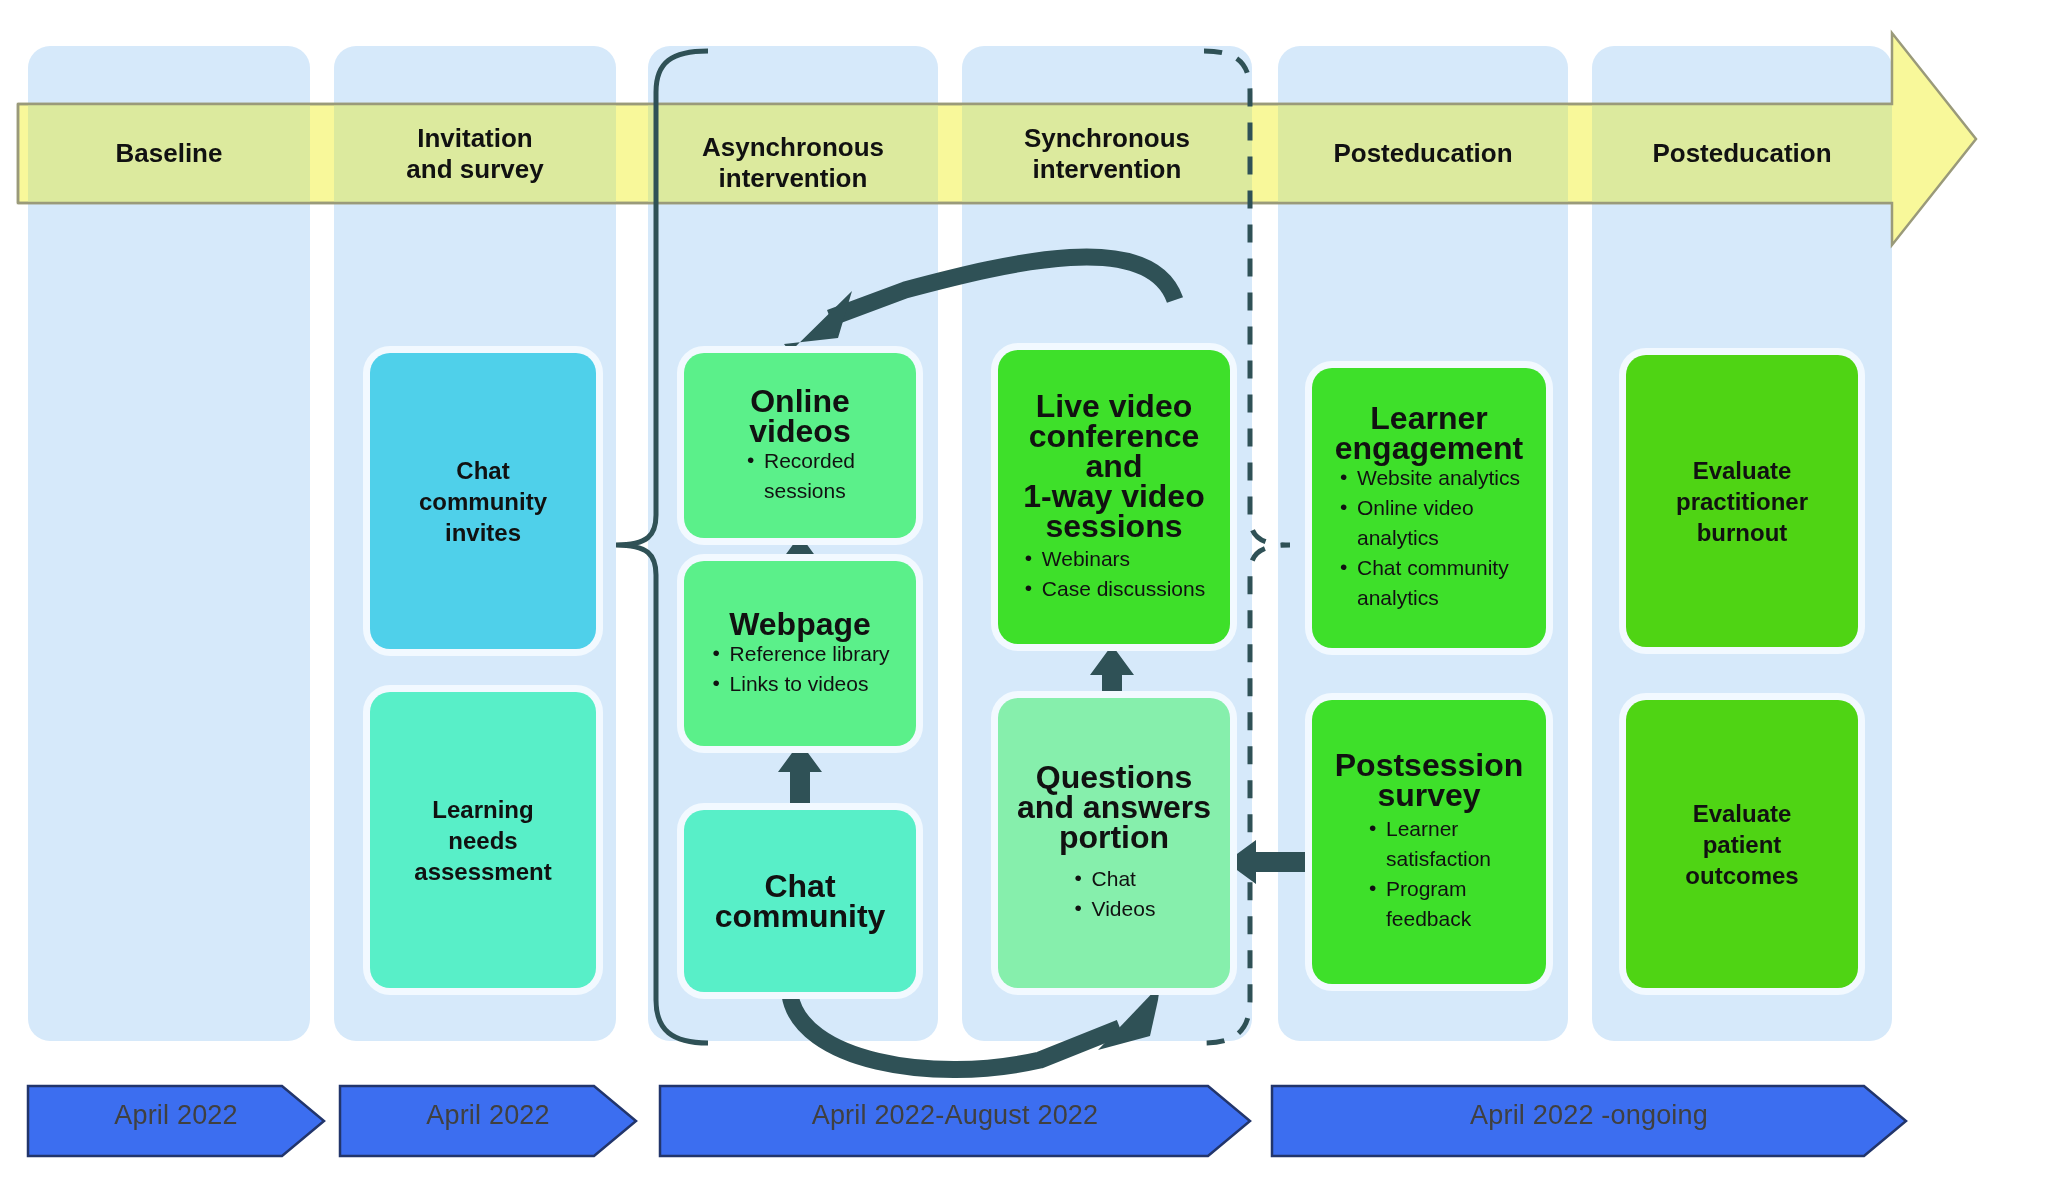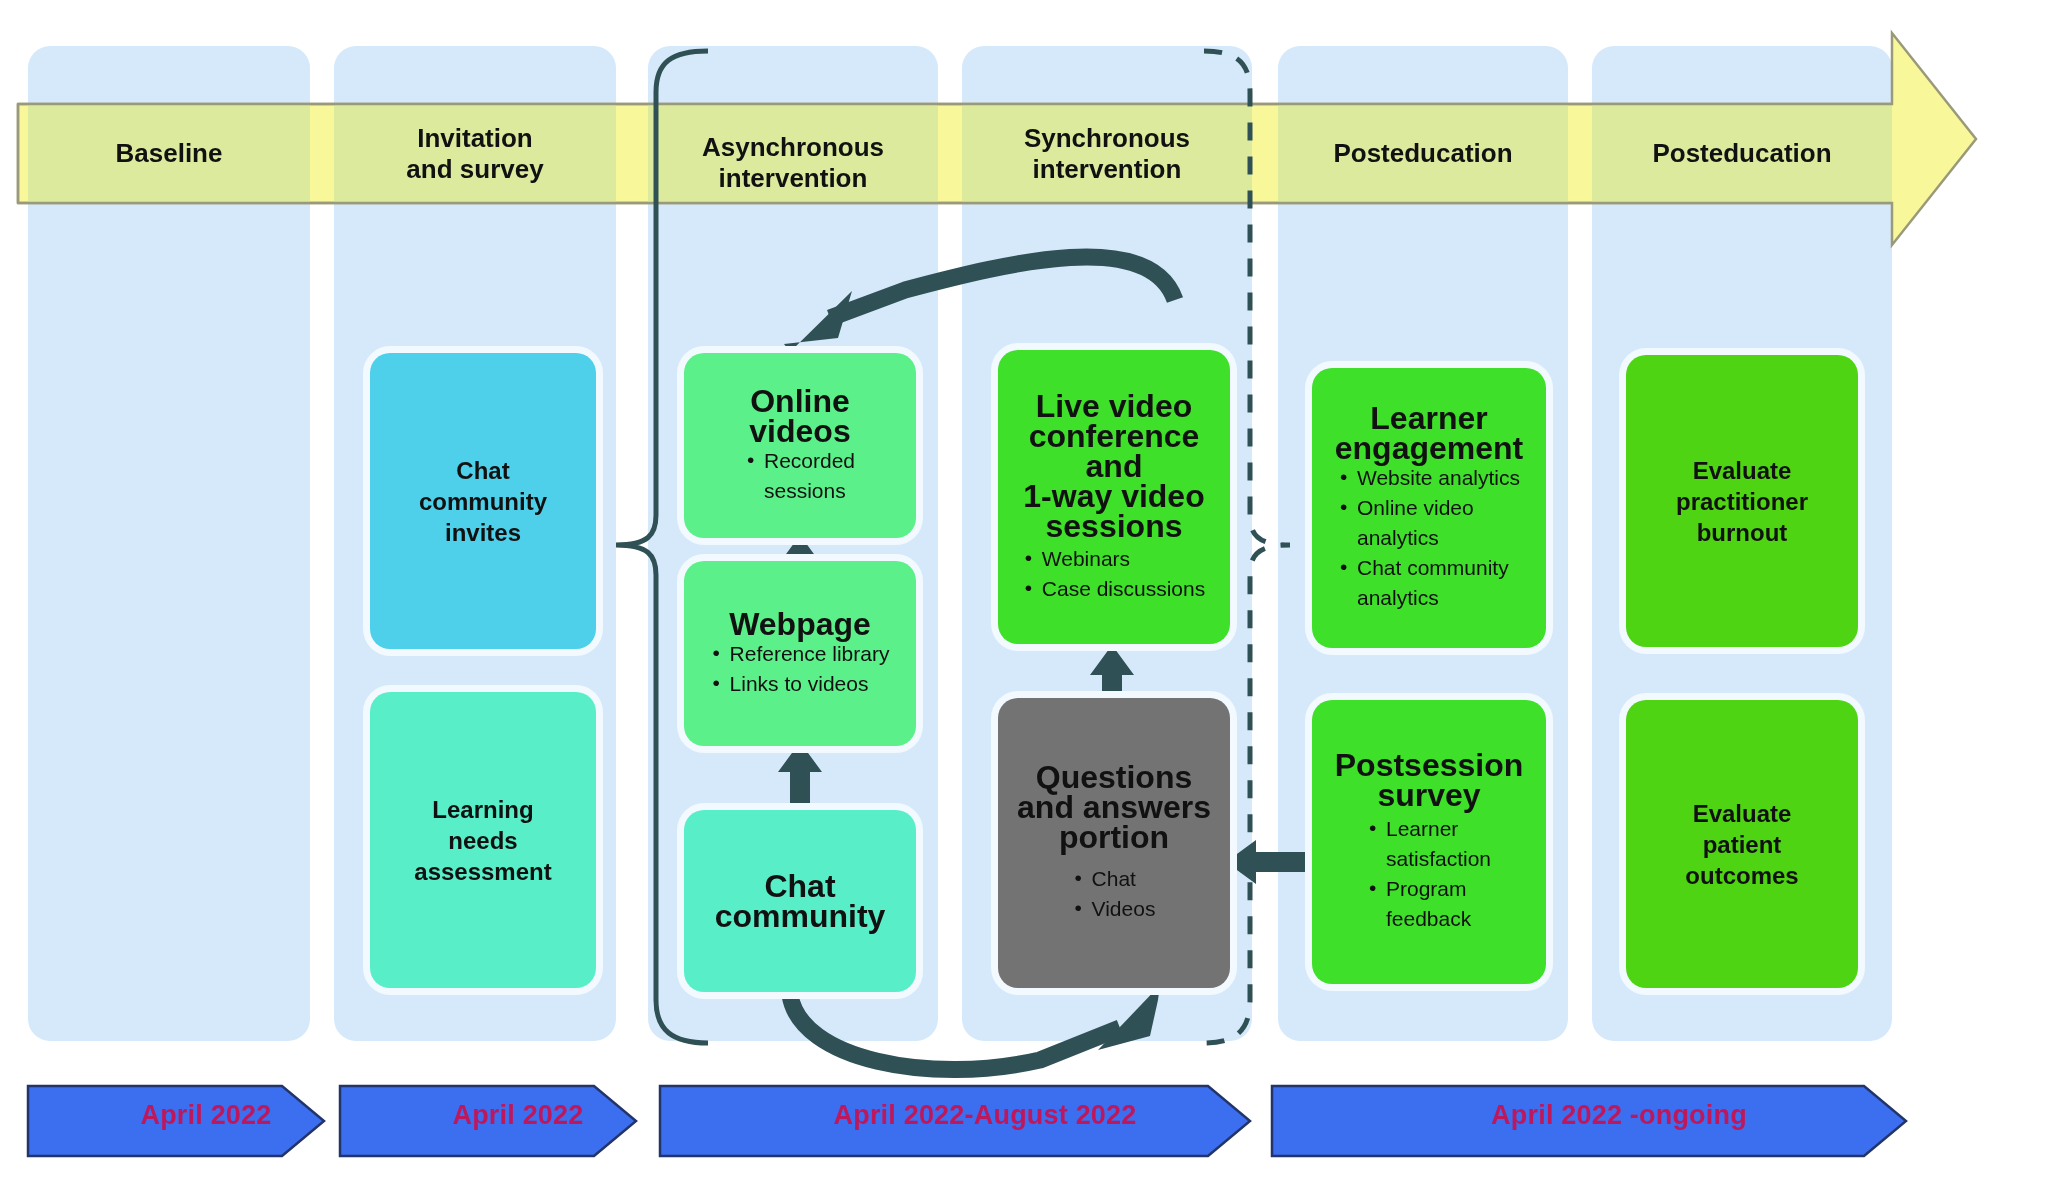--- a/index.html
+++ b/index.html
@@ -28,21 +28,21 @@
         padding:8px 12px;box-sizing:border-box;}
   .card .ttl{font-weight:bold;font-size:32px;line-height:30px;text-align:center;white-space:pre-line;}
   .card .plain{font-weight:bold;font-size:24px;line-height:31px;text-align:center;white-space:pre-line;}
   .card ul{margin:0;padding:0;list-style:none;font-size:21px;line-height:30px;}
   .card ul li{position:relative;padding-left:19px;text-align:left;}
   .card ul li:before{content:"\2022";position:absolute;left:2px;top:-1px;}
 
   
   .tl{position:absolute;height:58px;background:#3c6ef0;
       display:flex;align-items:center;justify-content:center;
-      color:#be185d;font-size:27px;font-weight:700;letter-spacing:.2px;margin-left:30px;}
+      color:#404040;font-size:27px;font-weight:400;letter-spacing:.2px;}
 </style>
 </head>
 <body>
 
 <div id="stage">
 
   <div class="col" style="left:28px;top:46px;width:282px;height:995px;"></div>
   <div class="col" style="left:334px;top:46px;width:282px;height:995px;"></div>
   <div class="col" style="left:648px;top:46px;width:290px;height:995px;"></div>
   <div class="col" style="left:962px;top:46px;width:290px;height:995px;"></div>
@@ -149,21 +149,21 @@
     <div class="ttl">Live video
 conference and
 1-way video
 sessions</div>
     <ul style="margin-top:3px;">
       <li>Webinars</li>
       <li>Case discussions</li>
     </ul>
   </div>
 
-  <div class="card" style="left:998px;top:698px;width:232px;height:290px;background:#737373;">
+  <div class="card" style="left:998px;top:698px;width:232px;height:290px;background:#86efac;">
     <div class="ttl">Questions
 and answers
 portion</div>
     <ul style="margin-top:12px;">
       <li>Chat</li>
       <li>Videos</li>
     </ul>
   </div>
 
   <div class="card" style="left:1312px;top:368px;width:234px;height:280px;background:#3ee02a;">

